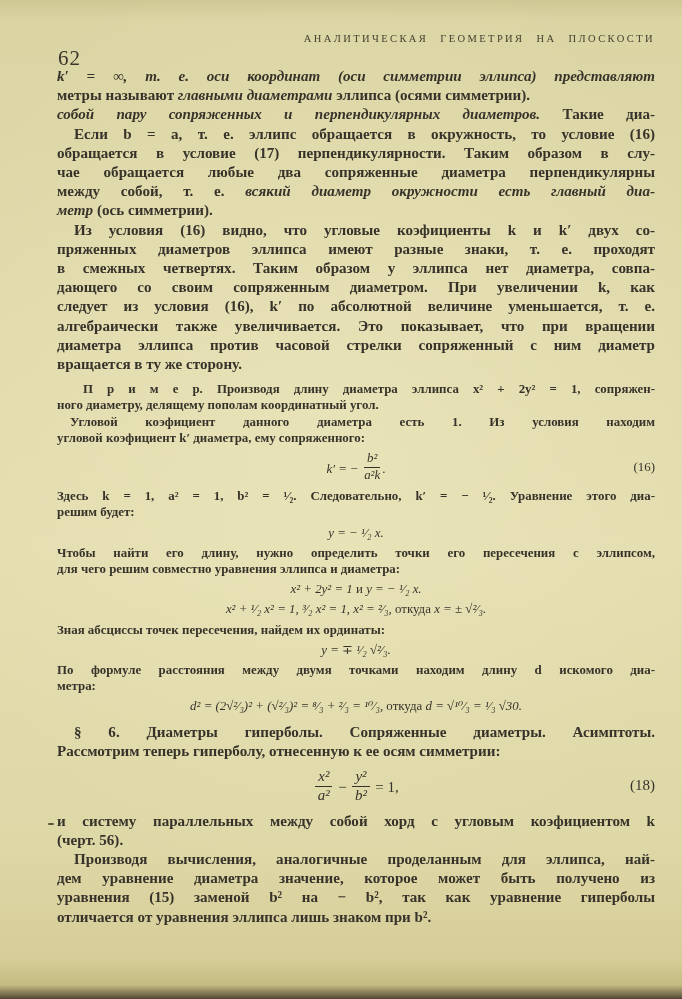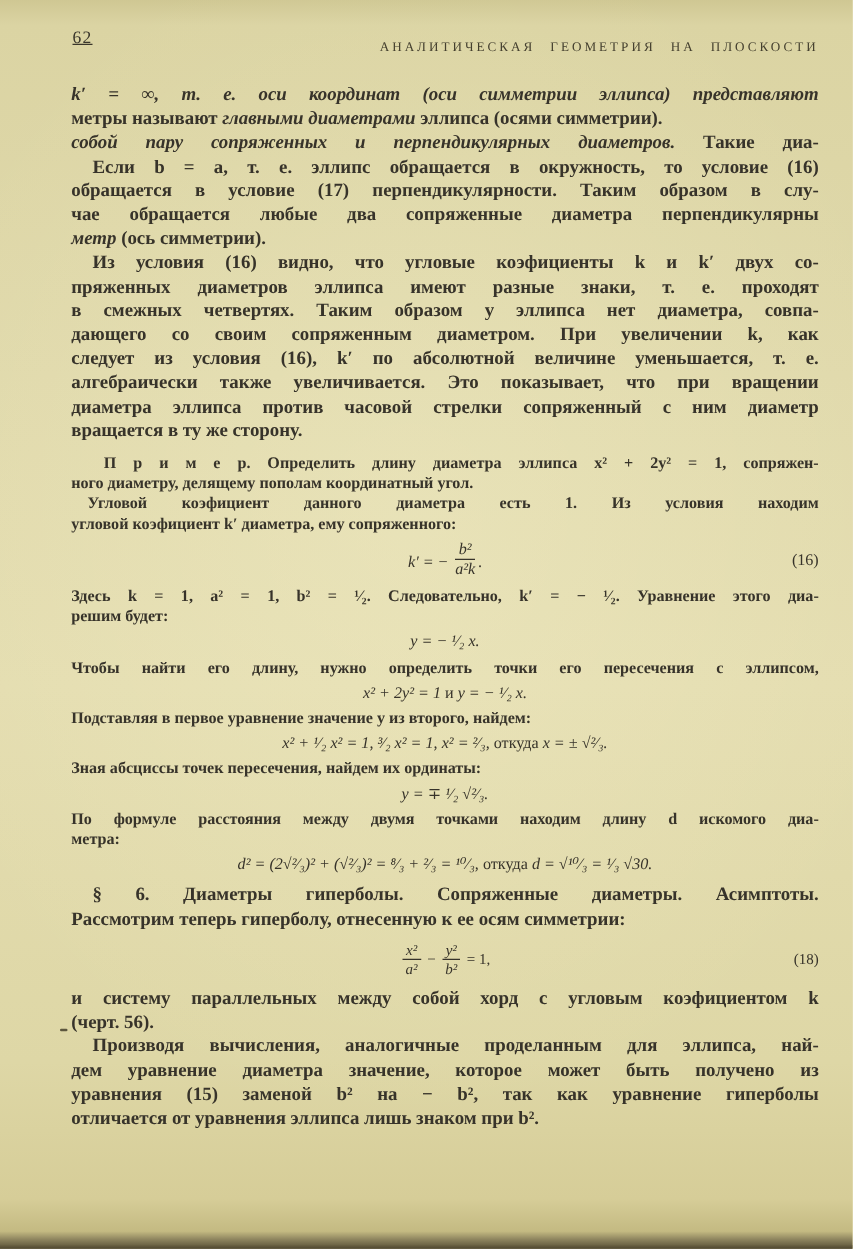--- a/index.html
+++ b/index.html
@@ -18,21 +18,21 @@
     color:#37332a;
   }
   .sheen {
     position:absolute; inset:0;
     background:radial-gradient(ellipse 90% 70% at 48% 42%, rgba(255,252,220,0.22), rgba(0,0,0,0) 70%);
     pointer-events:none;
   }
   .content { position:absolute; left:57px; top:0; width:598px; }
 
   .header { position:relative; padding-top:33px; height:17px; }
-  .pagenum { position:absolute; left:1px; top:23px; font-size:14px; letter-spacing:1px; color:#3a362b;text-decoration:underline; }
+  .pagenum { position:absolute; left:1px; top:46px; font-size:21px; letter-spacing:1px; color:#3a362b; }
   .running-head {
     text-align:right; font-size:10.5px; letter-spacing:2.4px; word-spacing:7px;
     color:#45402f; padding-left:20px;
   }
 
   .body-txt { margin-top:17px; font-size:15.1px; line-height:19.2px; }
   .bl { text-align:justify; text-align-last:justify;font-weight:bold; }
   .bl.end { text-align-last:left; }
   .ind { text-indent:17px; }
   .it { font-style:italic; }
@@ -40,21 +40,21 @@
 
   .example { margin-top:7px; font-size:12.9px; line-height:16.2px; }
 
   .eqrow { position:relative; text-align:center; text-align-last:center; }
   .eqrow.m { margin:4px 0; }
   .eqnum { position:absolute; right:0; top:50%; transform:translateY(-50%); font-style:normal; }
   .frac { display:inline-block; vertical-align:-6px; text-align:right; line-height:1.05; padding:0 2px; }
   .frac .fnum { display:block; border-bottom:1px solid #37332a; padding:0 3px 1px; }
   .frac .fden { display:block; padding-top:1px; }
   .eq16row { margin:6px 0; }
-  .eq18row { margin:8px 0; font-size:12px; }
+  .eq18row { margin:8px 0; font-size:15px; }
   .eq18row .frac { vertical-align:-8px; }
 
   .sec6 { margin-top:8px; }
 
   .stray-mark { position:absolute; left:48px; top:823px; width:6px; height:2px; background:#5c563e; border-radius:1px; }
   .bottom-edge { position:absolute; left:0; bottom:0; width:682px; height:3px; background:linear-gradient(180deg,#6b6243,#4d462f); }
 </style>
 </head>
 <body>
 
@@ -73,56 +73,57 @@
       <div>
         <div class="bl it">k′ = ∞, т. е. оси координат (оси симметрии эллипса) представляют</div>
         <div class="bl end"><span>метры называют</span> <span class="it">главными диаметрами</span> <span>эллипса (осями симметрии).</span></div>
         <div class="bl"><span class="it">собой пару сопряженных и перпендикулярных диаметров.</span> <span>Такие диа-</span></div>
       </div>
 
       <div>
         <div class="bl ind">Если b = a, т. е. эллипс обращается в окружность, то условие (16)</div>
         <div class="bl">обращается в условие (17) перпендикулярности. Таким образом в слу-</div>
         <div class="bl">чае обращается любые два сопряженные диаметра перпендикулярны</div>
+        <div class="bl"><span>между собой, т. е.</span> <span class="it">всякий диаметр окружности есть главный диа-</span></div>
         <div class="bl end"><span class="it">метр</span> <span>(ось симметрии).</span></div>
       </div>
 
       <div>
         <div class="bl ind">Из условия (16) видно, что угловые коэфициенты k и k′ двух со-</div>
         <div class="bl">пряженных диаметров эллипса имеют разные знаки, т. е. проходят</div>
         <div class="bl">в смежных четвертях. Таким образом у эллипса нет диаметра, совпа-</div>
         <div class="bl">дающего со своим сопряженным диаметром. При увеличении k, как</div>
         <div class="bl">следует из условия (16), k′ по абсолютной величине уменьшается, т. е.</div>
         <div class="bl">алгебраически также увеличивается. Это показывает, что при вращении</div>
         <div class="bl">диаметра эллипса против часовой стрелки сопряженный с ним диаметр</div>
         <div class="bl end">вращается в ту же сторону.</div>
       </div>
 
       <div class="example">
-        <div class="bl" style="text-indent:26px">П р и м е р. Определить длину диаметра эллипса x² + 2y² = 1, сопряжен-</div>
+        <div class="bl" style="text-indent:26px">П р и м е р. Производя длину диаметра эллипса x² + 2y² = 1, сопряжен-</div>
         <div class="bl end">ного диаметру, делящему пополам координатный угол.</div>
         <div class="bl" style="text-indent:13px">Угловой коэфициент данного диаметра есть 1. Из условия находим</div>
         <div class="bl end">угловой коэфициент k′ диаметра, ему сопряженного:</div>
 
         <div class="eqrow eq16row">
           <span class="it">k′ = −</span>
           <span class="frac"><span class="fnum it">b²</span><span class="fden it">a²k</span></span><span>.</span>
           <span class="eqnum">(16)</span>
         </div>
 
         <div class="bl">Здесь k = 1, a² = 1, b² = ¹⁄₂. Следовательно, k′ = − ¹⁄₂. Уравнение этого диа-</div>
         <div class="bl end">решим будет:</div>
 
         <div class="eqrow m it">y = − ¹⁄₂ x.</div>
 
         <div class="bl">Чтобы найти его длину, нужно определить точки его пересечения с эллипсом,</div>
+        <div class="bl end">для чего решим совместно уравнения эллипса и диаметра:</div>
 
         <div class="eqrow m"><span class="it">x² + 2y² = 1</span> <span>и</span> <span class="it">y = − ¹⁄₂ x.</span></div>
 
-        <div class="bl end">Подставляя в первое уравнение значение y из второго, найдем:</div>
 
         <div class="eqrow m"><span class="it">x² + ¹⁄₂ x² = 1,  ³⁄₂ x² = 1,  x² = ²⁄₃,</span> <span>откуда</span> <span class="it">x = ± √²⁄₃.</span></div>
 
         <div class="bl end">Зная абсциссы точек пересечения, найдем их ординаты:</div>
 
         <div class="eqrow m it">y = ∓ ¹⁄₂ √²⁄₃.</div>
 
         <div class="bl">По формуле расстояния между двумя точками находим длину d искомого диа-</div>
         <div class="bl end">метра:</div>
 

